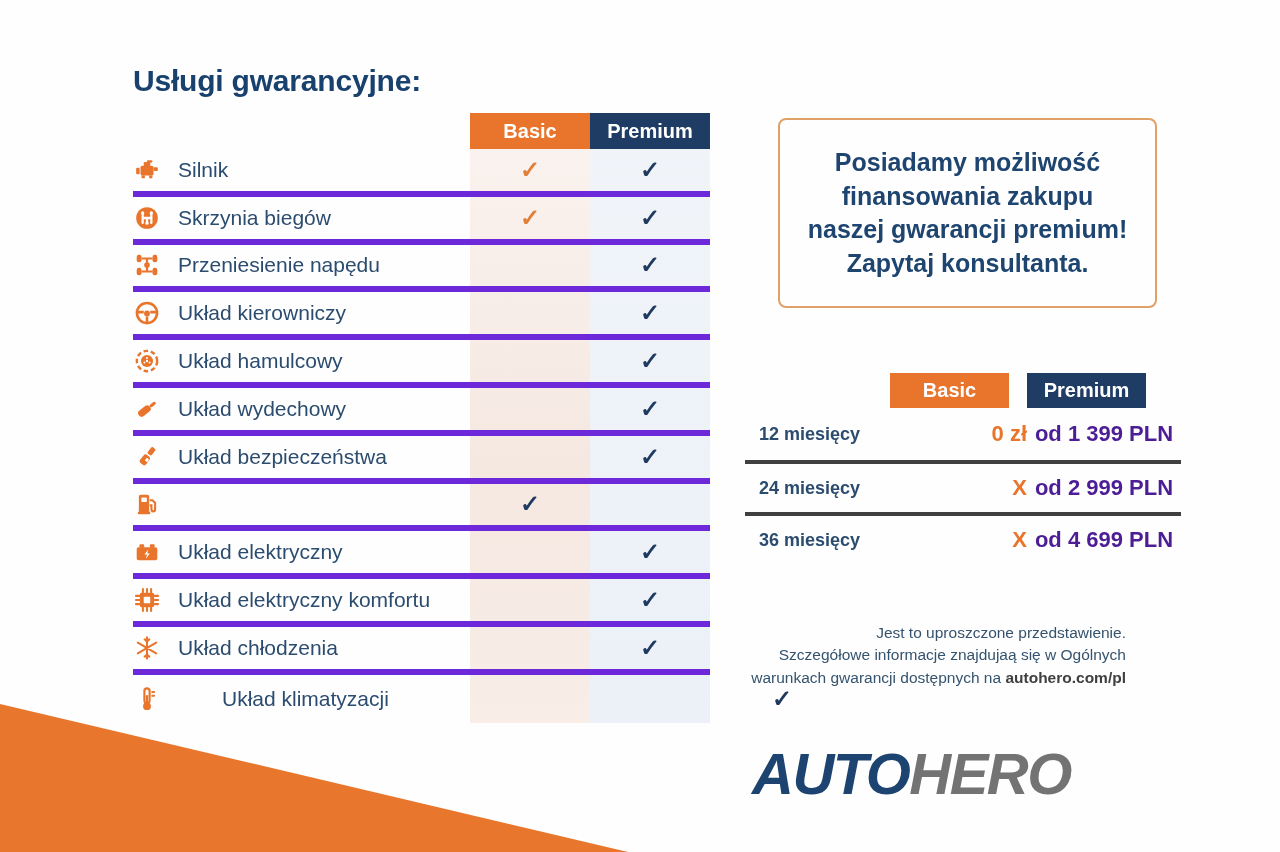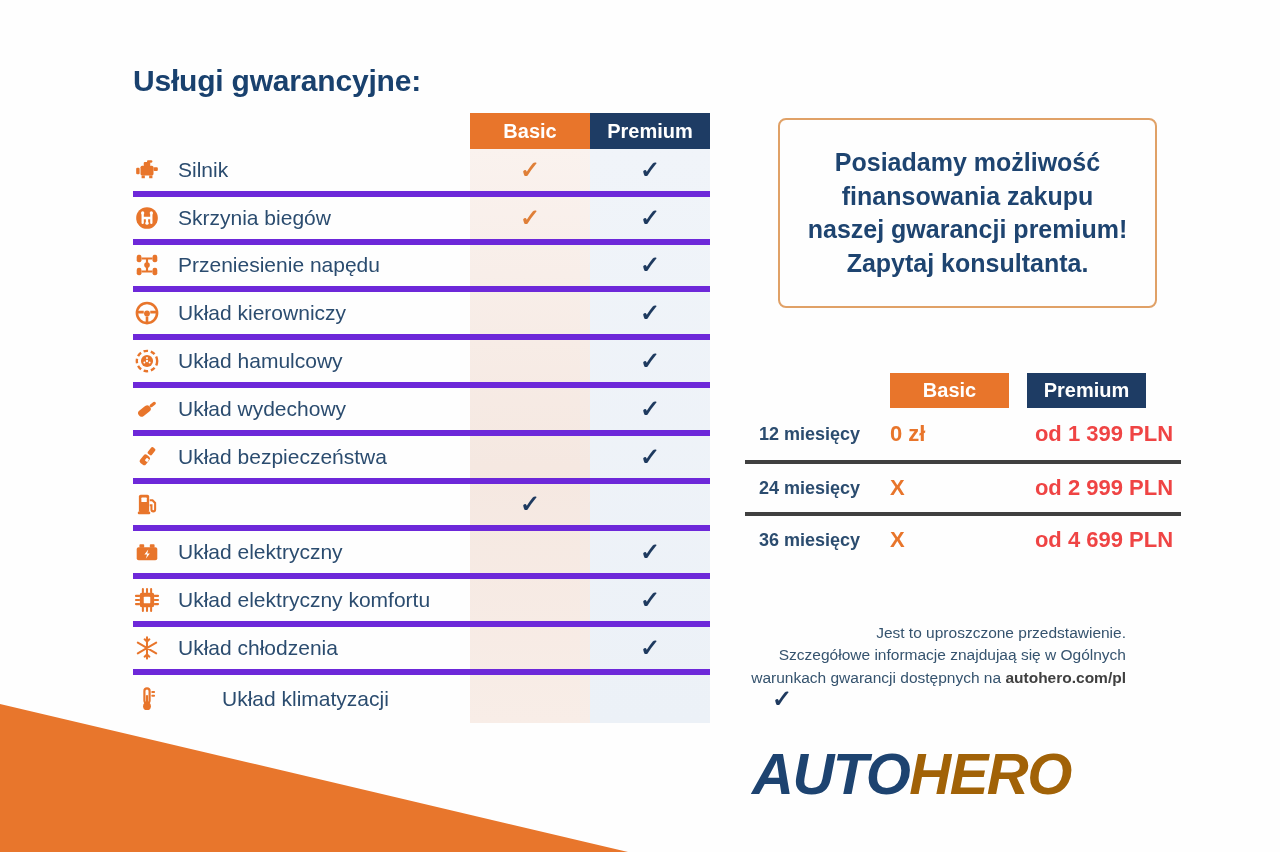--- a/index.html
+++ b/index.html
@@ -37,33 +37,33 @@
   
   .pricing{position:absolute;left:745px;top:373px;width:436px;}
   .p-chip{position:absolute;top:0;width:119px;height:35px;line-height:35px;text-align:center;color:#fff;
           font-size:20px;font-weight:bold;}
   .p-chip-basic{left:145px;background:#E8752B;}
   .p-chip-premium{left:282px;background:#1E3C64;}
   .p-rows{position:absolute;left:0;top:35px;width:436px;}
   .p-row{height:52px;display:grid;grid-template-columns:145px 137px 154px;align-items:center;box-sizing:border-box;}
   .p-row + .p-row{border-top:4px solid #404040;}
   .p-period{font-size:18px;font-weight:bold;color:#2B4C6F;padding-left:14px;white-space:nowrap;}
-  .p-basic{font-size:22px;font-weight:bold;color:#E8752B;text-align:left;}
-  .p-premium{font-size:22px;font-weight:bold;color:#ef4444;text-align:center;white-space:nowrap;}
+  .p-basic{font-size:22px;font-weight:bold;color:#E8752B;text-align:right;}
+  .p-premium{font-size:22px;font-weight:bold;color:#4c1d95;text-align:center;white-space:nowrap;}
 
   
   .disclaimer{position:absolute;right:154px;top:622px;width:440px;text-align:right;
               font-size:15.5px;color:#35536E;line-height:1.45;}
   .disclaimer .bold{font-weight:bold;color:#404040;}
 
   
   .logo{position:absolute;left:752px;top:740px;width:415px;height:70px;
         font-size:58px;font-weight:bold;font-style:italic;letter-spacing:-1.5px;white-space:nowrap;}
   .logo-auto{color:#1D4370;}
-  .logo-hero{color:#a16207;}
+  .logo-hero{color:#737373;}
 
   
   .wedge{position:absolute;left:0;top:0;width:1280px;height:852px;pointer-events:none;}
 </style>
 </head>
 <body>
 
 <div class="canvas">
 
   <div class="page-title">Usługi gwarancyjne:</div>

